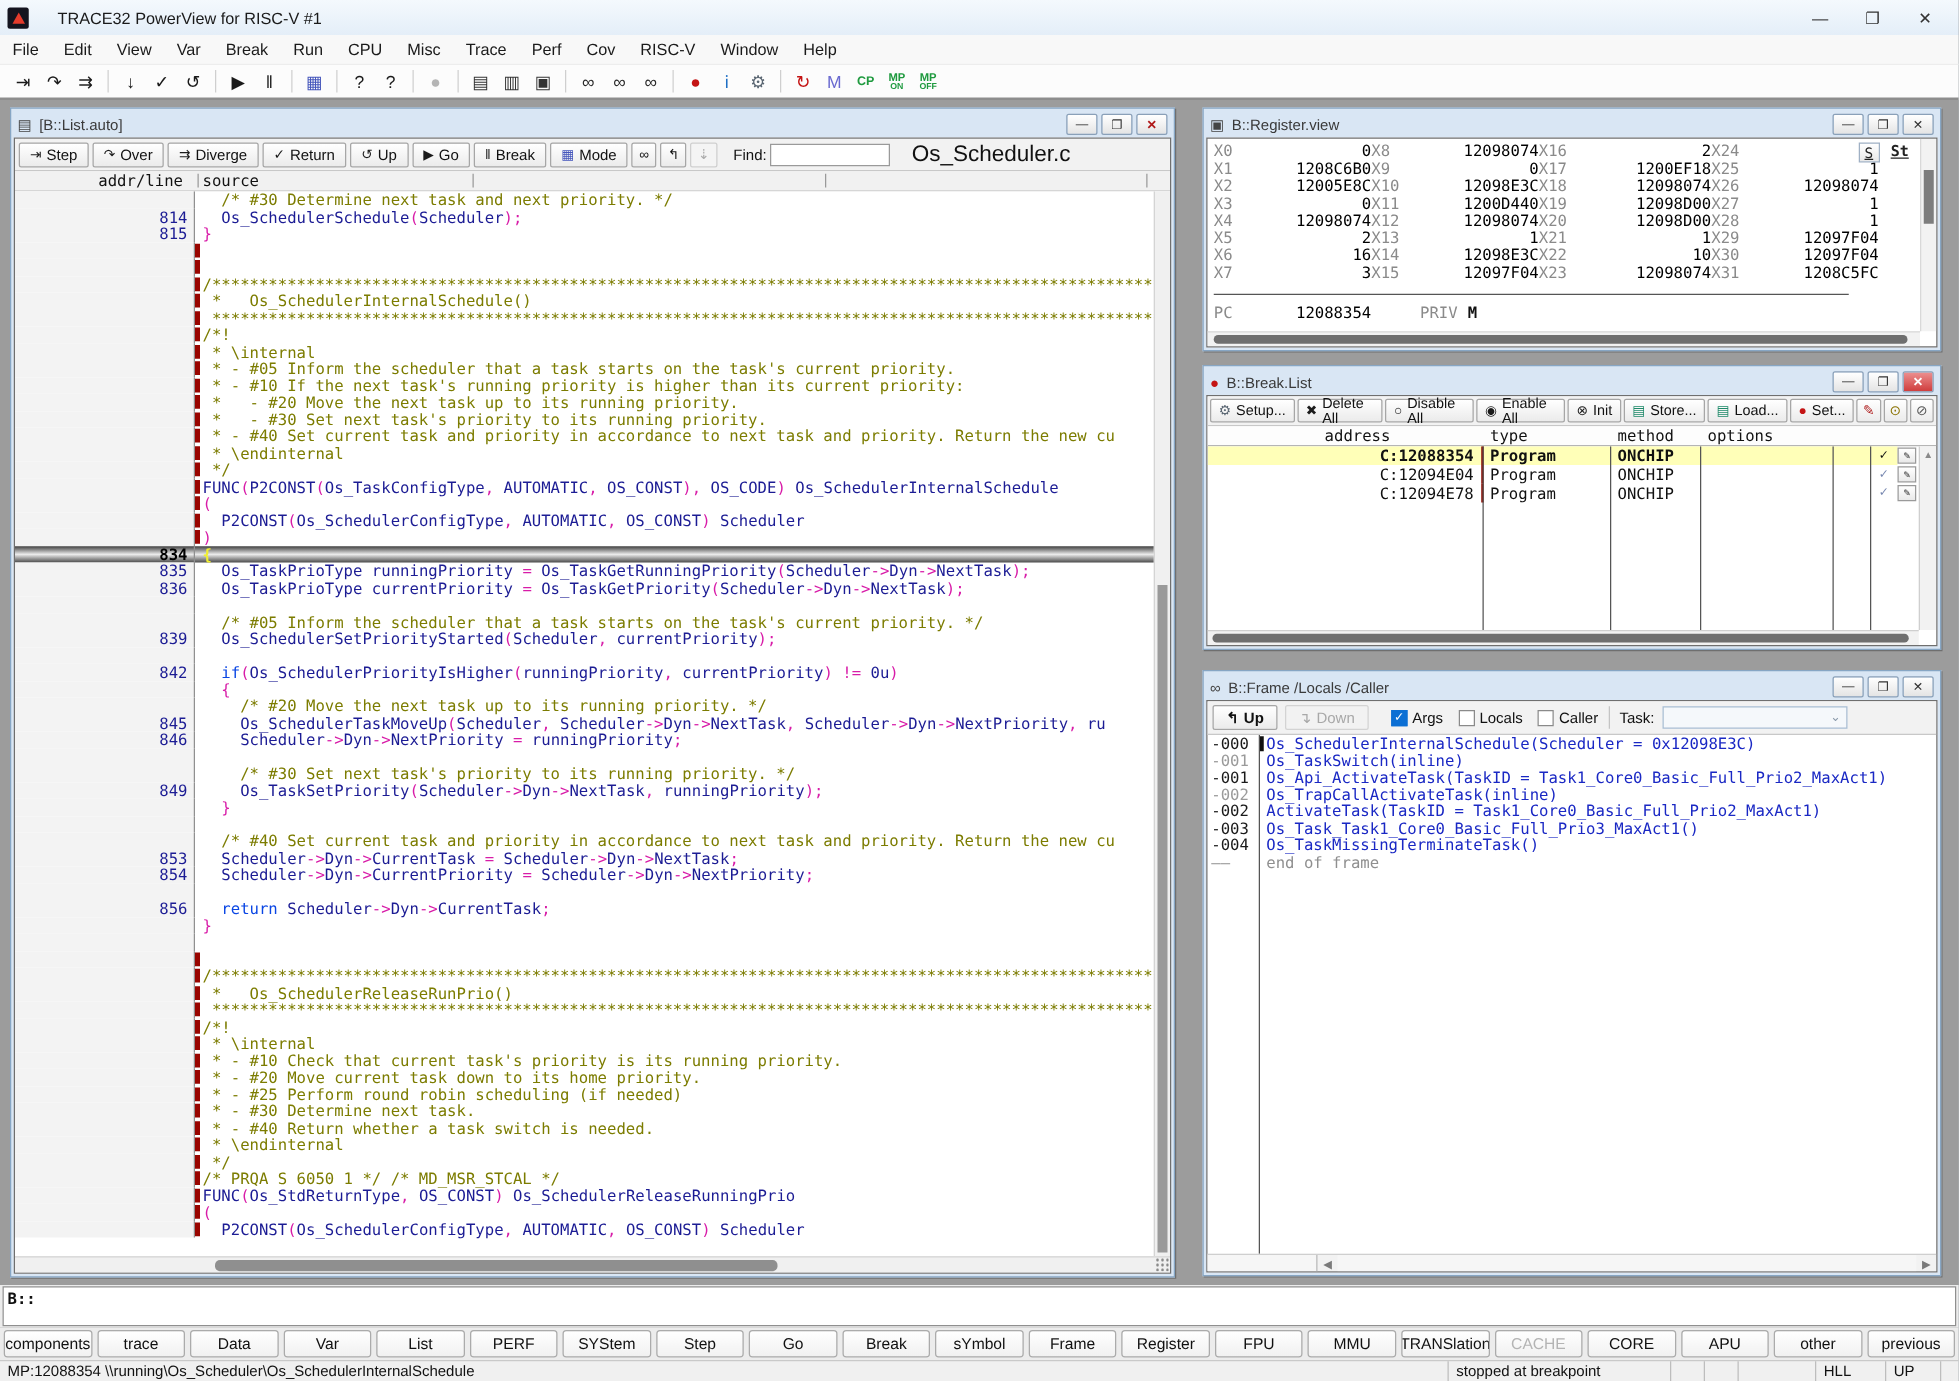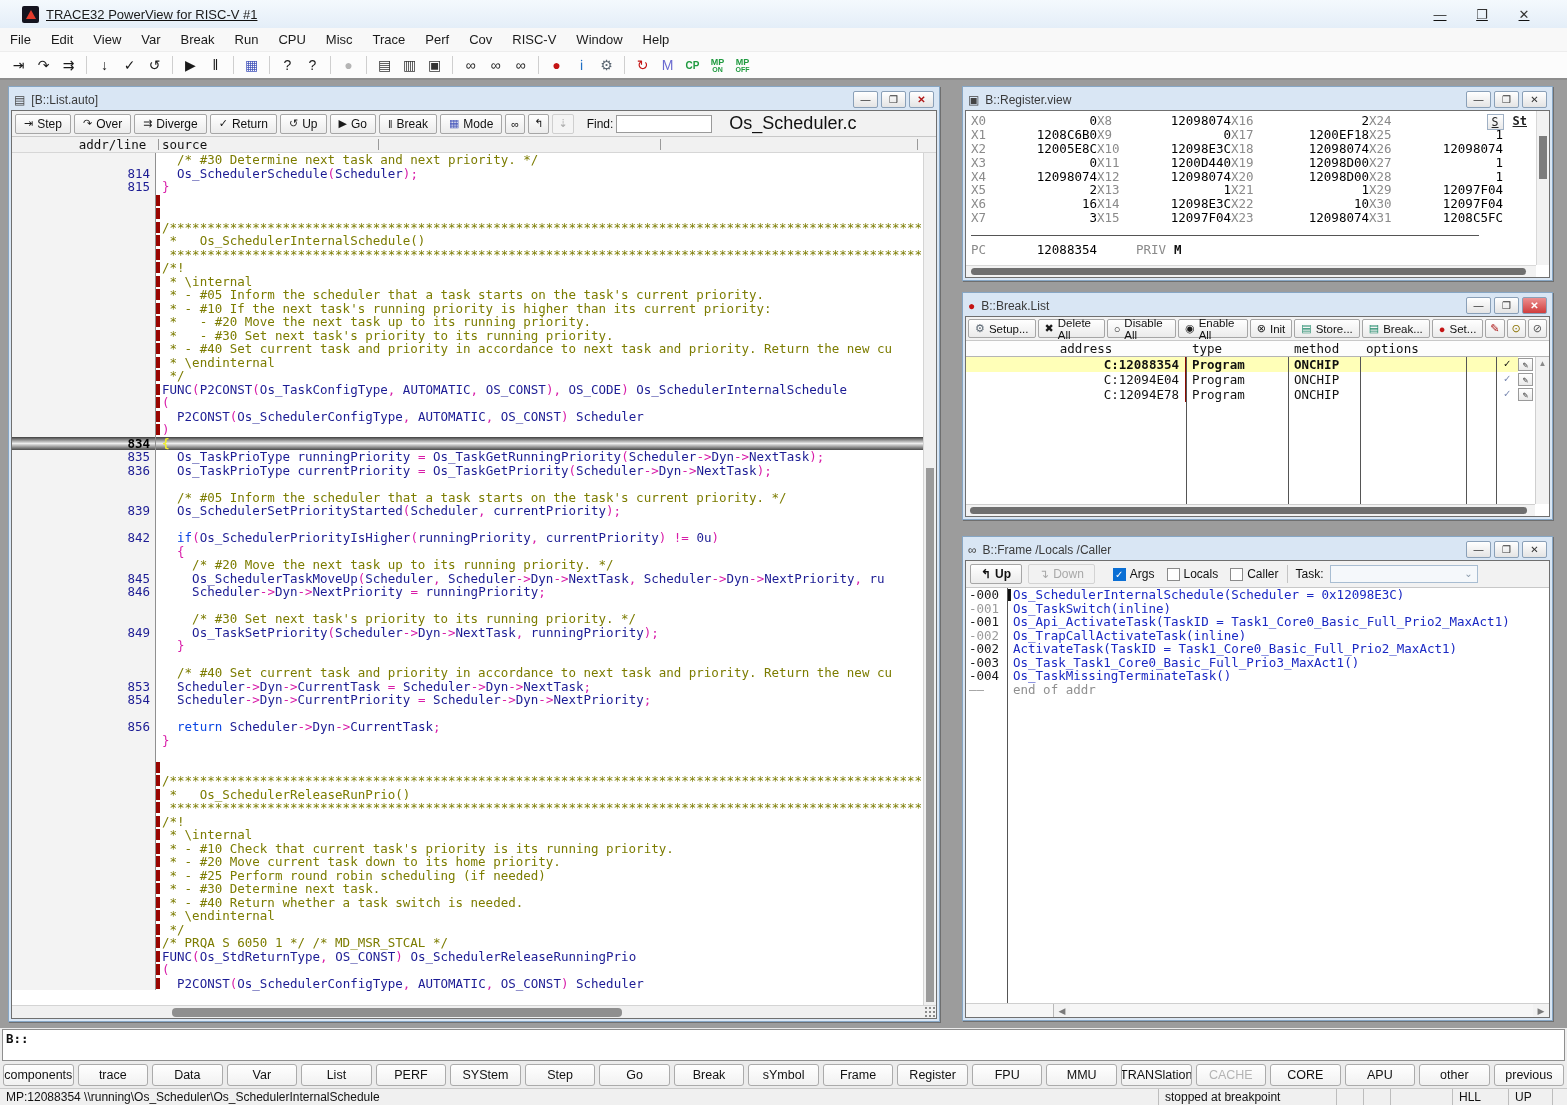--- a/index.html
+++ b/index.html
@@ -1,20 +1,20 @@
 <!DOCTYPE html>
 <html><head>
 <meta charset="utf-8">
 <style>
   * { box-sizing: border-box; margin:0; padding:0; }
   html,body { width:1567px; height:1105px; }
   body { font-family:"Liberation Sans",sans-serif; background:#9c9c9c; position:relative; overflow:hidden; font-size:13px; color:#111; }
 
   
-  .titlebar { height:28px; background:linear-gradient(#f4f9fd,#e4eef8); display:flex; align-items:center; padding:0 22px; gap:7px;text-decoration:underline; }
+  .titlebar { height:28px; background:linear-gradient(#f4f9fd,#e4eef8); display:flex; align-items:center; padding:0 6px; gap:23px; }
   .logo { width:17px; height:17px; background:#14141f; display:flex; align-items:center; justify-content:center; border-radius:2px; }
   .logo i { width:0; height:0; border-left:5px solid transparent; border-right:5px solid transparent; border-bottom:9px solid #e43b2c; position:relative; }
   .apptitle { font-size:13px; color:#1a1a1a; }
   .winctl { margin-left:auto; display:flex; }
   .winctl span { width:42px; height:24px; display:flex; align-items:center; justify-content:center; color:#333; font-size:13px; }
   .menubar { height:24px; background:#f8f8f8; display:flex; align-items:center; border-bottom:1px solid #ededed; }
   .menubar span { padding:3px 10px; color:#1a1a1a; }
   .maintb { height:28px; background:#fcfcfc; display:flex; align-items:center; padding-left:6px; border-bottom:2px solid #8d8d8d; }
   .tbico { width:25px; height:22px; display:flex; flex-direction:column; align-items:center; justify-content:center; font-size:14px; line-height:13px; color:#222; }
   .tbico .sub { font-size:7px; line-height:7px; font-weight:bold; }
@@ -708,21 +708,21 @@
           <span class="bbtn">
             <span class="g" style="color: rgb(26, 26, 26);">⊗</span>
             <span>Init</span>
           </span>
           <span class="bbtn">
             <span class="g" style="color: rgb(31, 138, 106);">▤</span>
             <span>Store...</span>
           </span>
           <span class="bbtn">
             <span class="g" style="color: rgb(31, 138, 106);">▤</span>
-            <span>Break...</span>
+            <span>Load...</span>
           </span>
           <span class="bbtn">
             <span class="g" style="color: rgb(196, 20, 20);">●</span>
             <span>Set...</span>
           </span>
           <span class="bbtn" style="padding: 0px 4px;">
             <span class="g" style="color: rgb(176, 32, 32);">✎</span>
           </span>
           <span class="bbtn" style="padding: 0px 4px;">
             <span class="g" style="color: rgb(138, 114, 0);">⊙</span>
@@ -843,21 +843,21 @@
           <div class="frow">
             <span class="fd">-003</span>
             <span class="ftxt">Os_Task_Task1_Core0_Basic_Full_Prio3_MaxAct1()</span>
           </div>
           <div class="frow">
             <span class="fd">-004</span>
             <span class="ftxt">Os_TaskMissingTerminateTask()</span>
           </div>
           <div class="frow">
             <span class="fd dim">——</span>
-            <span class="ftxt gray">end of addr</span>
+            <span class="ftxt gray">end of frame</span>
           </div>
       <div class="fdivline"></div>
         </div>
       <div class="fhbar">
         <span class="fstub"></span>
         <span class="farrow">◀</span>
         <span class="ftrack"></span>
         <span class="farrow">▶</span>
       </div>
     </div>

